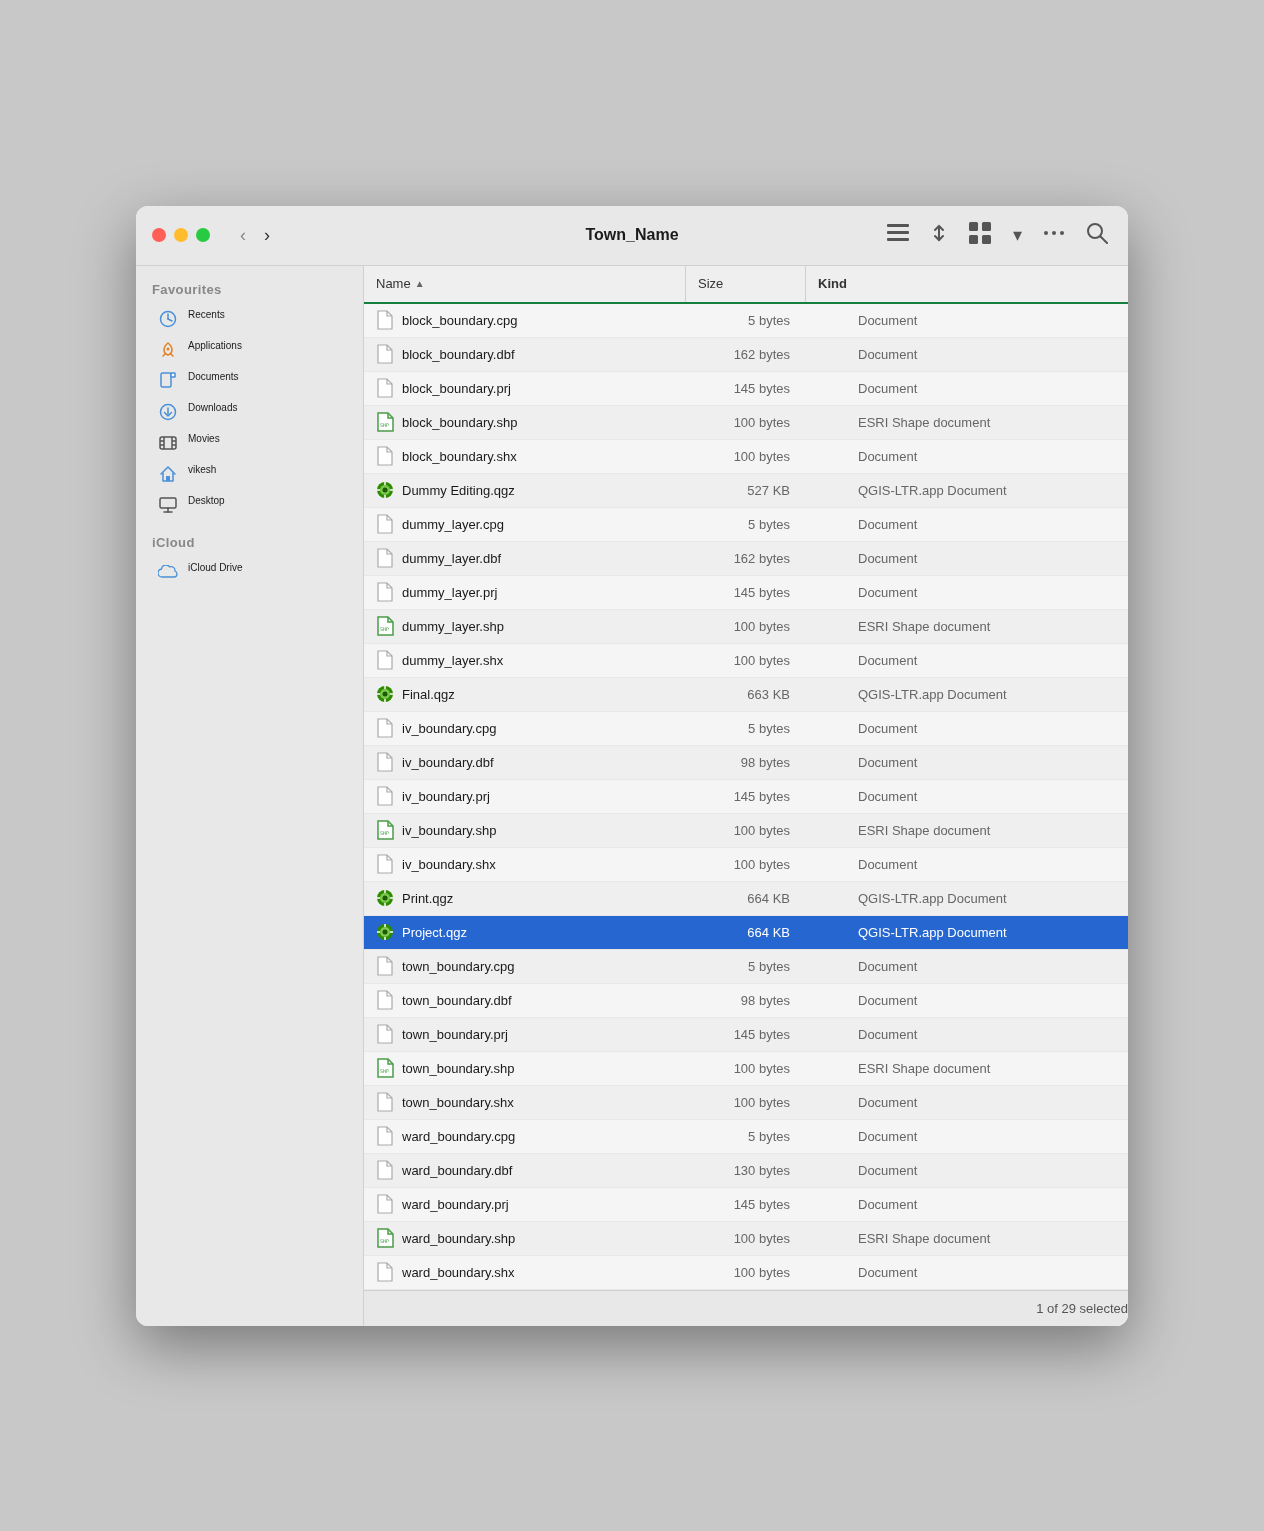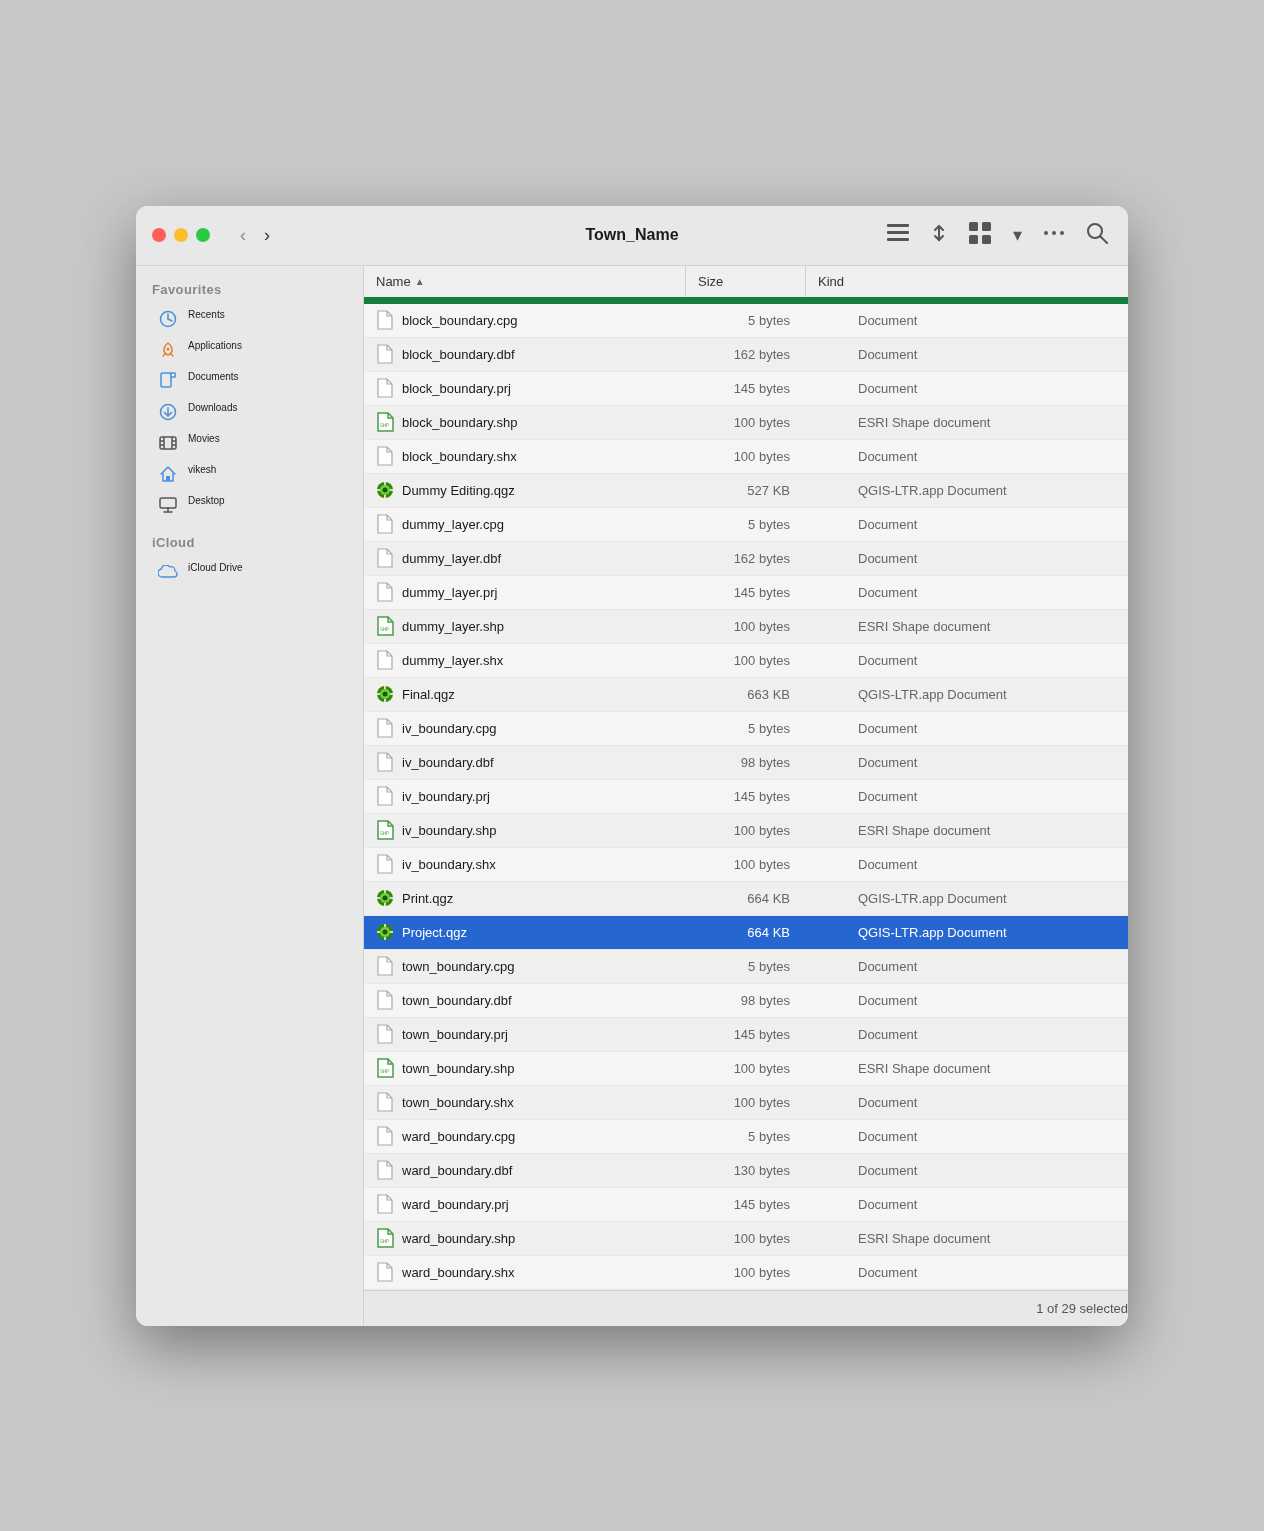--- a/index.html
+++ b/index.html
@@ -132,37 +132,37 @@
     .main-content {
       flex: 1;
       display: flex;
       flex-direction: column;
       overflow: hidden;
       background: #f5f5f5;
     }
     .column-headers {
       display: grid;
       grid-template-columns: 1fr 120px 1fr;
-      border-bottom: 7px solid #15803d;
+      border-bottom: 2px solid #15803d;
       background: #efefef;
       padding: 0;
       height: 38px;
       flex-shrink: 0;
     }
     .col-header {
       display: flex;
       align-items: center;
       padding: 0 12px;
       font-size: 13px;
       font-weight: 500;
       color: #333;
       border-right: 1px solid #d0d0d0;
       cursor: pointer;
     }
-    .col-header:last-child { border-right: none; }
+    .col-header:last-child { border-right: none; font-weight: bold; }
     .col-header .sort-arrow {
       margin-left: 4px;
       color: #666;
       font-size: 10px;
     }
     .file-list {
       flex: 1;
       overflow-y: auto;
     }
     .file-row {

